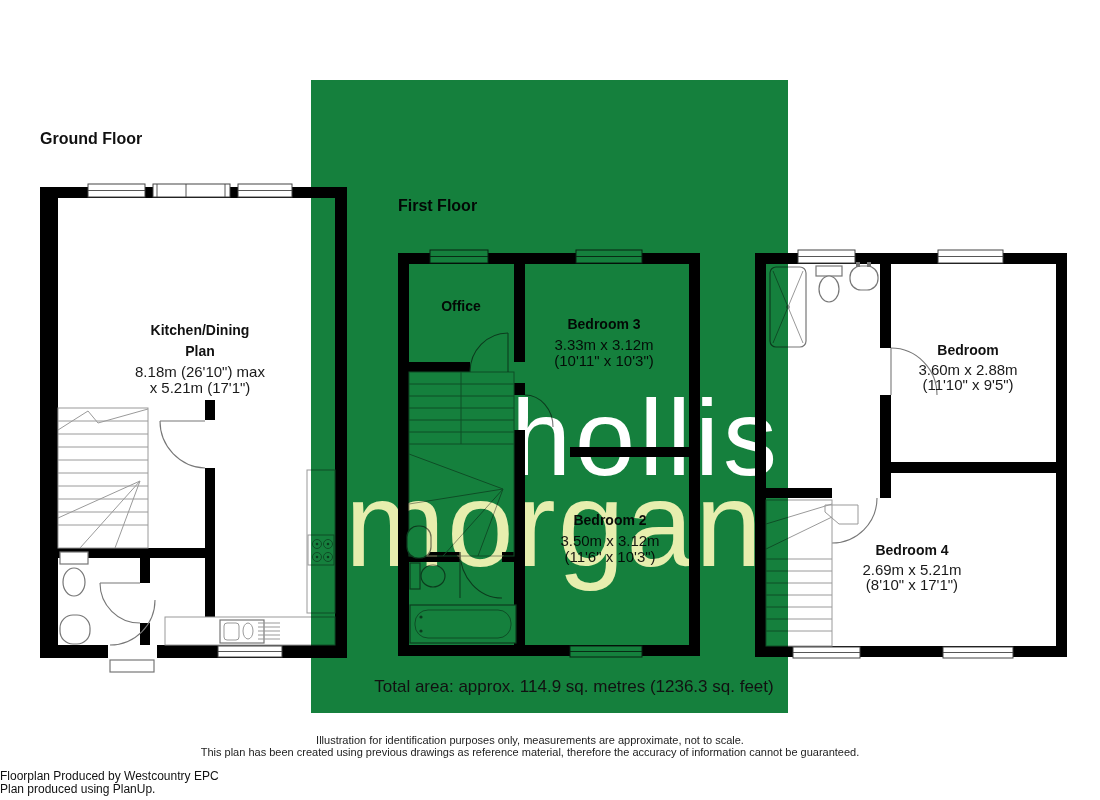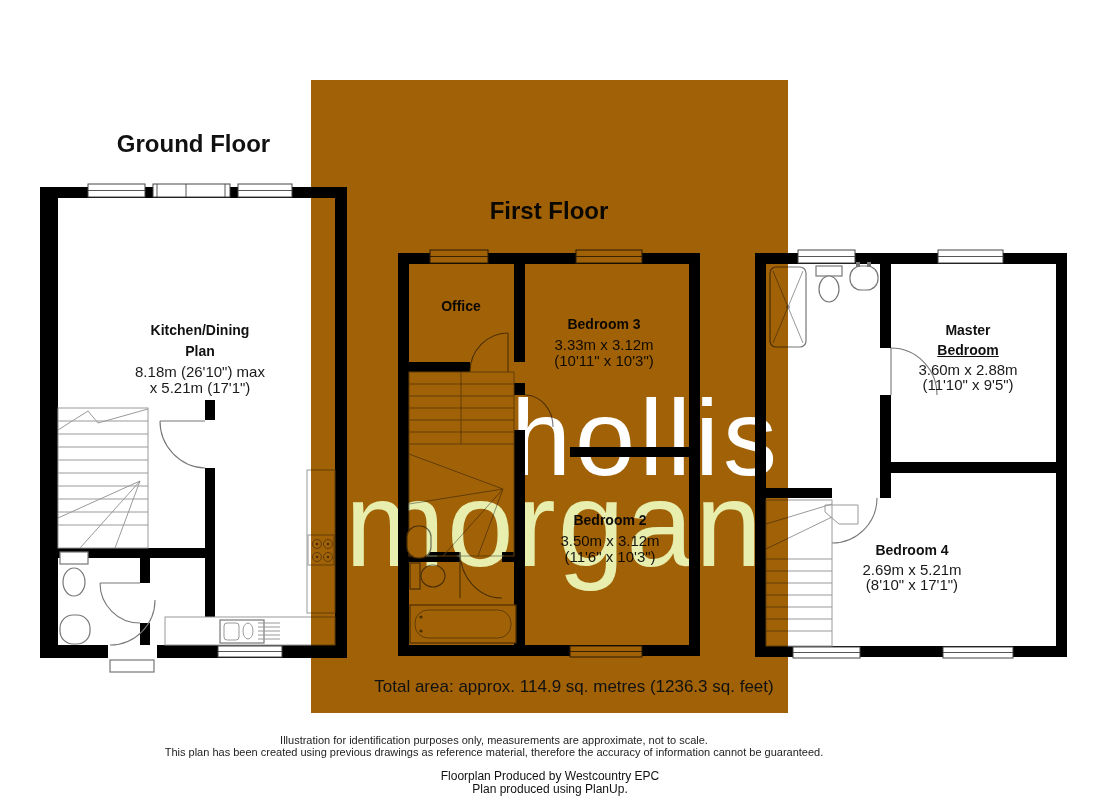--- a/index.html
+++ b/index.html
@@ -1,37 +1,37 @@
 <!DOCTYPE html>
 <html><head>
 <meta charset="utf-8">
 <style>
   html,body{margin:0;padding:0;background:#fff;}
   .page{position:relative;width:1100px;height:800px;background:#ffffff;overflow:hidden;
         font-family:"Liberation Sans",sans-serif;}
-  .floor-title{position:absolute;text-align:center;font-weight:bold;font-size:24px;color:#111;}
+  .floor-title{position:absolute;text-align:left;font-weight:bold;font-size:16px;color:#111;}
   .room-name{position:absolute;text-align:center;font-weight:bold;font-size:14px;color:#111;line-height:21px;}
   .room-dim{position:absolute;text-align:center;font-size:15px;color:#1a1a1a;line-height:16px;}
   svg.plan{position:absolute;}
   svg .wall{fill:#000;stroke:none;}
   svg .win{fill:#fff;stroke:#444;stroke-width:1;}
   svg .winline{stroke:#444;stroke-width:0.9;}
   svg .fix{fill:#fff;stroke:#777;stroke-width:1.2;}
   svg .fixthin{fill:none;stroke:#999;stroke-width:1;}
   svg .stair{stroke:#9a9a9a;stroke-width:1;fill:none;}
   svg .door{stroke:#777;stroke-width:1.1;fill:none;}
   .band{position:absolute;left:311px;top:80px;width:477px;height:633px;
         mix-blend-mode:multiply;overflow:hidden;}
   .wm{position:absolute;line-height:1;white-space:nowrap;font-family:"Liberation Sans",sans-serif;}
   .wm1{left:200px;top:304px;font-size:108px;letter-spacing:4px;}
   .wm2{left:34px;top:384px;font-size:120px;letter-spacing:2px;}
   .total-area{position:absolute;left:0;top:677px;width:1100px;text-align:center;
         font-size:17px;color:#111;padding-left:24px;}
-  .disc{position:absolute;left:0;width:988px;text-align:center;font-size:11px;color:#222;}
-  .credit{position:absolute;left:0;width:1100px;text-align:center;font-size:12px;color:#111;}
+  .disc{position:absolute;left:0;width:988px;text-align:center;font-size:11px;color:#222;padding-left:36px;}
+  .credit{position:absolute;left:0;width:1100px;text-align:left;font-size:12px;color:#111;}
 </style>
 </head>
 <body>
 
 <div class="page">
 
   <div class="floor-title" style="left:40px;top:130px;width:307px;">Ground Floor</div>
 
   <svg class="plan" style="left:40px;top:183px;" width="307" height="496" viewBox="0 0 307 496">
     <g>
@@ -241,29 +241,28 @@
       <line x1="11" y1="310" x2="77" y2="310"></line>
         <line x1="11" y1="322" x2="77" y2="322"></line>
       <line x1="11" y1="334" x2="77" y2="334"></line>
         <line x1="11" y1="346" x2="77" y2="346"></line>
       <line x1="11" y1="358" x2="77" y2="358"></line>
         <line x1="11" y1="370" x2="77" y2="370"></line>
       <line x1="11" y1="382" x2="77" y2="382"></line>
     </g>
   </svg>
 
-  <div class="room-name" style="left:868px;top:320px;width:200px;">Master</div>
-  <div class="room-name" style="left:868px;top:340px;width:200px;text-decoration:underline;">Bedroom</div>
+  <div class="room-name" style="left:868px;top:340px;width:200px;">Bedroom</div>
   <div class="room-dim" style="left:868px;top:362px;width:200px;">3.60m x 2.88m</div>
   <div class="room-dim" style="left:868px;top:377px;width:200px;">(11'10" x 9'5")</div>
   <div class="room-name" style="left:812px;top:540px;width:200px;">Bedroom 4</div>
   <div class="room-dim" style="left:812px;top:562px;width:200px;">2.69m x 5.21m</div>
   <div class="room-dim" style="left:812px;top:577px;width:200px;">(8'10" x 17'1")</div>
 
-  <div class="band" id="band" style="background-color: #a16207;">
+  <div class="band" id="band" style="background-color: #15803d;">
     <span class="wm wm1" id="wm1" style="color: rgb(255, 255, 255);">hollis</span>
     <span class="wm wm2" id="wm2" style="color: rgb(231, 238, 174);">morgan</span>
   </div>
 
   <div class="total-area">Total area: approx. 114.9 sq. metres (1236.3 sq. feet)</div>
   <div class="disc" style="top:734px;">Illustration for identification purposes only, measurements are approximate, not to scale.</div>
   <div class="disc" style="top:746px;">This plan has been created using previous drawings as reference material, therefore the accuracy of information cannot be guaranteed.</div>
   <div class="credit" style="top:769px;">Floorplan Produced by Westcountry EPC</div>
   <div class="credit" style="top:782px;">Plan produced using PlanUp.</div>
 

